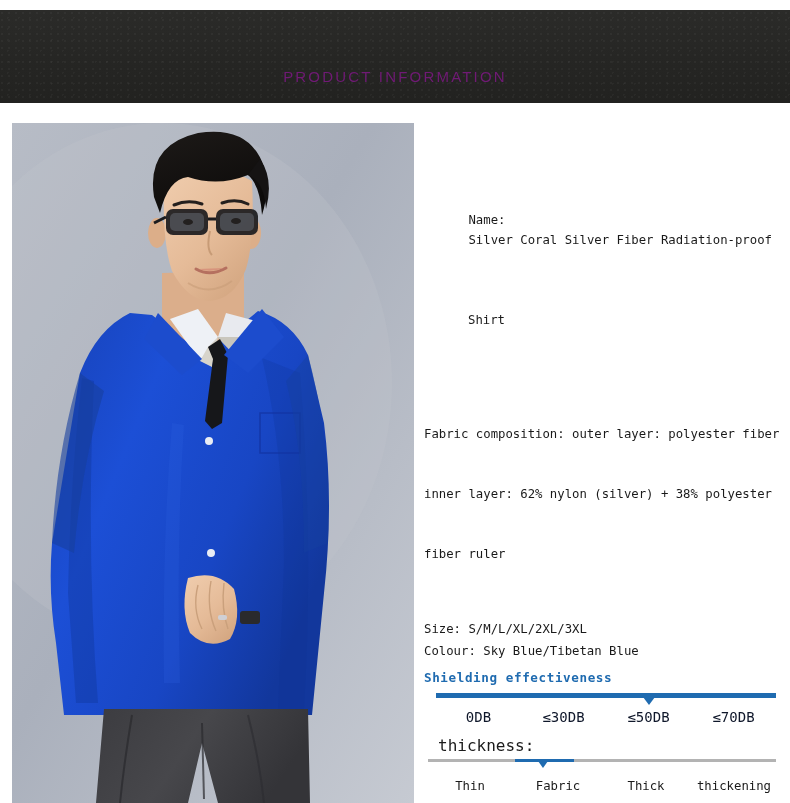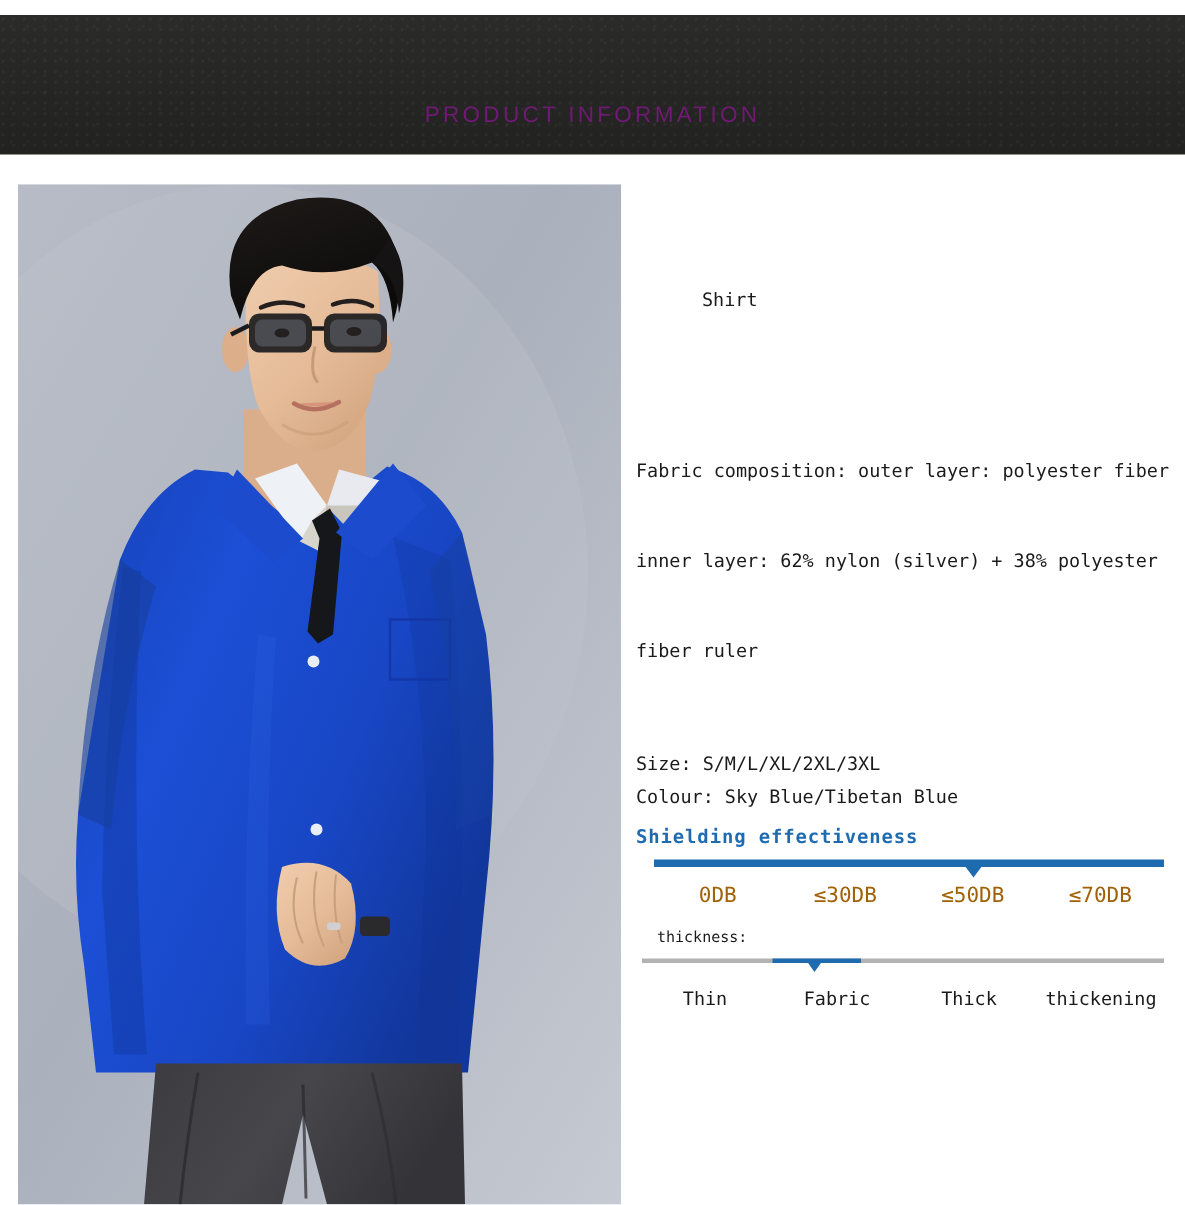--- a/index.html
+++ b/index.html
@@ -75,27 +75,27 @@
   .shield-marker {
     position: absolute; top: 4px;
     width: 0; height: 0;
     border-left: 6px solid transparent;
     border-right: 6px solid transparent;
     border-top: 8px solid #1f6bb0;
     transform: translateX(-50%);
   }
   .shield-labels {
     display: flex; margin-left: 12px; width: 340px;
-    margin-top: 9px; font-size: 14px; color: #a16207;
+    margin-top: 9px; font-size: 14px; color: #0f172a;
   }
   .shield-labels span { flex: 1; text-align: center; }
 
   
   .scale { margin-top: 9px; }
-  .scale-label { font-size: 10px; margin-left: 14px; margin-bottom: 3px; }
+  .scale-label { font-size: 16px; margin-left: 14px; margin-bottom: 3px; }
   .track-wrap { position: relative; width: 348px; margin-left: 4px; height: 10px; }
   .track { position: absolute; left: 0; top: 0; width: 348px; height: 3px; background: #b3b3b3; }
   .track-fill { position: absolute; top: 0; height: 3px; background: #1f6bb0; }
   .track-marker {
     position: absolute; top: 2px;
     width: 0; height: 0;
     border-left: 5px solid transparent;
     border-right: 5px solid transparent;
     border-top: 7px solid #1f6bb0;
     transform: translateX(-50%);
@@ -241,20 +241,24 @@
              L 296 586 Z" fill="url(#jeansGrad)"></path>
     <path d="M120 592 Q 112 640 108 680" stroke="#2c2c30" stroke-width="2" fill="none" opacity="0.8"></path>
     <path d="M236 592 Q 248 640 252 680" stroke="#2c2c30" stroke-width="2" fill="none" opacity="0.6"></path>
     <path d="M190 600 L 192 676" stroke="#2a2a2e" stroke-width="2" opacity="0.7"></path>
   </svg>
 </div>
 
 <div class="info">
 
   <div class="para tight">
+    <div>
+      <span>Name:</span>
+      <span>Silver Coral Silver Fiber Radiation-proof</span>
+    </div>
     <div class="indent">Shirt</div>
   </div>
 
   <div style="height:14px"></div>
 
   <div class="para">
     <div>Fabric composition: outer layer: polyester fiber</div>
     <div>inner layer: 62% nylon (silver) + 38% polyester</div>
     <div>fiber ruler</div>
   </div>

